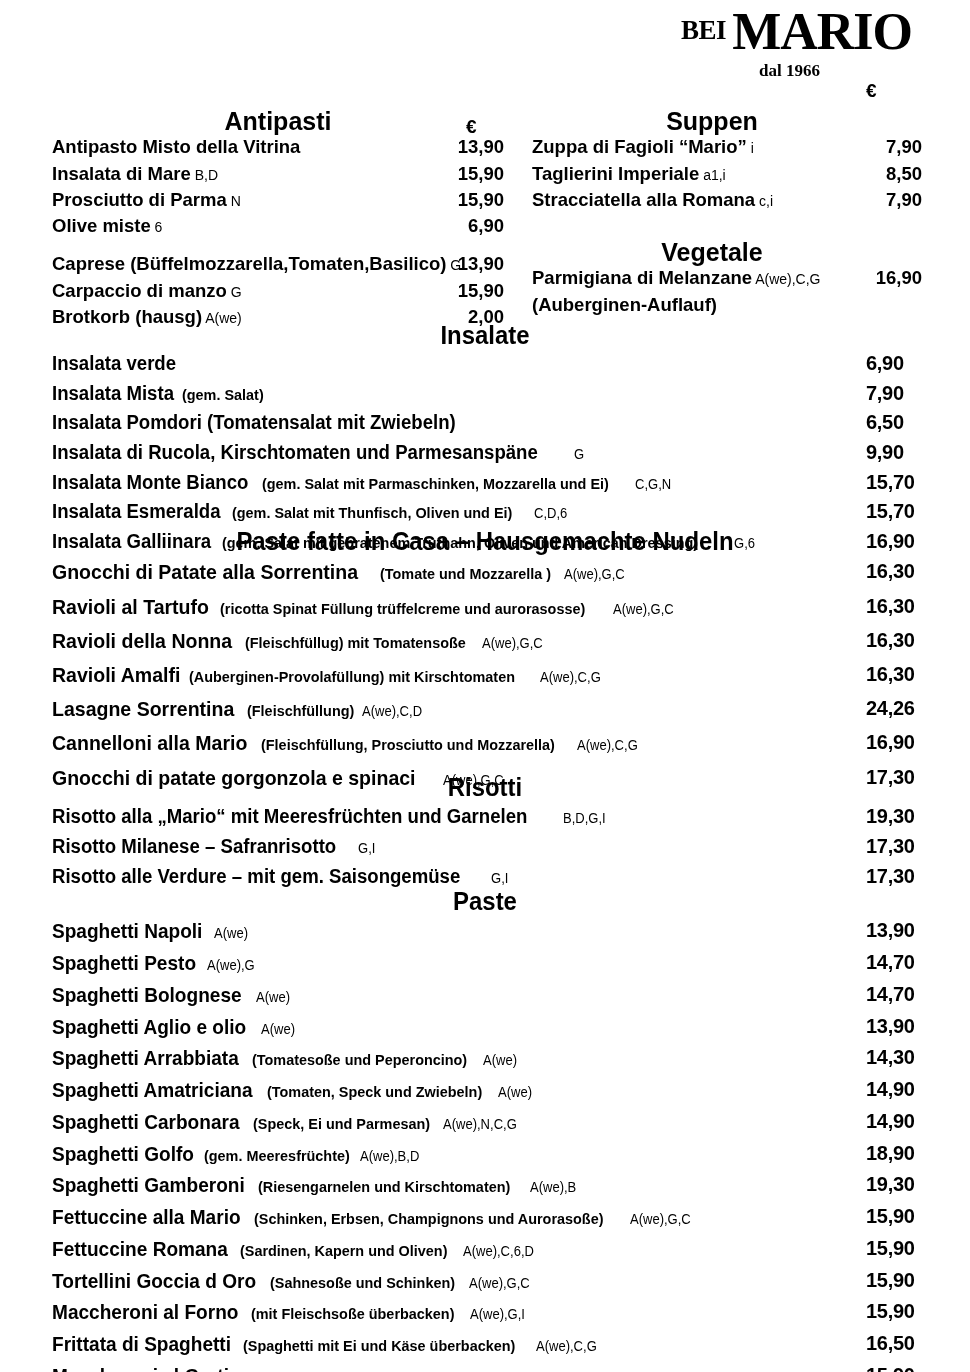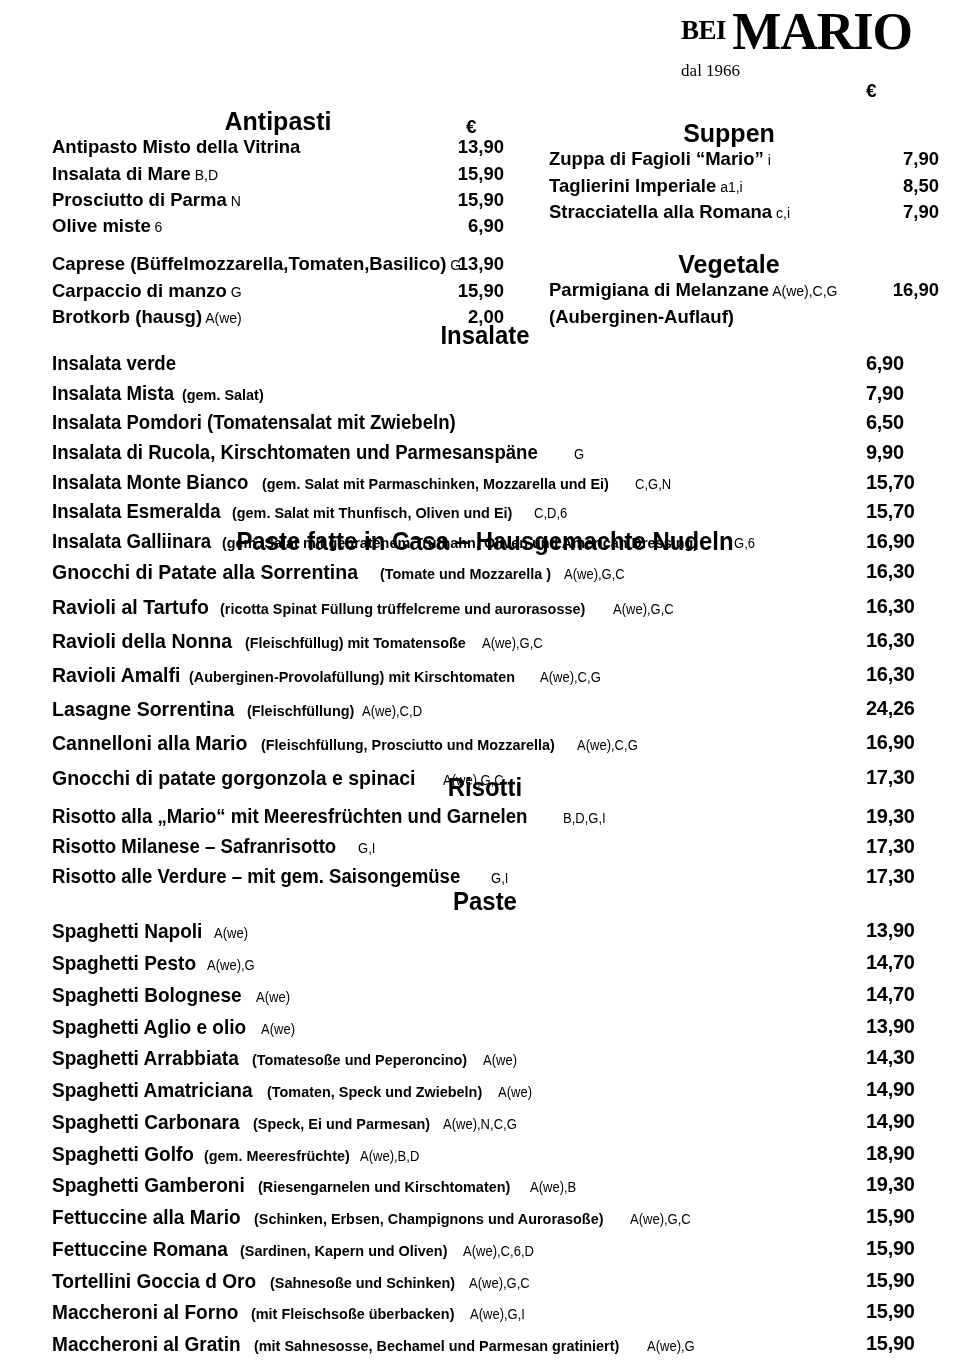--- a/index.html
+++ b/index.html
@@ -14,41 +14,41 @@
     font-family: "Liberation Sans", sans-serif;
     color: #000000;
     -webkit-font-smoothing: antialiased;
   }
 
   
   .logo-block {
     position: absolute;
     right: 58px;
     top: 6px;
-    text-align: left;
+    text-align: center;
     line-height: 1;
   }
   .logo-line1 {
     font-family: "Liberation Serif", serif;
     font-weight: bold;
     white-space: nowrap;
   }
   .logo-bei {
     font-size: 27px;
     letter-spacing: -0.5px;
     vertical-align: 10px;
     margin-right: 6px;
   }
   .logo-mario {
     font-size: 52px;
     letter-spacing: -1px;
   }
   .logo-dal {
     font-family: "Liberation Serif", serif;
-    font-weight: normal;
+    font-weight: bold;
     font-size: 17px;
     margin-top: 4px;
     margin-right: 14px;
   }
 
   
   .euro-mark {
     font-weight: bold;
     font-size: 19px;
     font-family: "Liberation Sans", sans-serif;
@@ -87,24 +87,23 @@
     height: 200px;
   }
   .col-left {
     position: absolute;
     left: 52px;
     top: 0;
     width: 452px;
   }
   .col-right {
     position: absolute;
-    left: 549px;
+    left: 532px;
     top: 0;
     width: 400px;
-    margin-top: 12px;
   }
   .col-left .heading, .col-right .heading { font-size: 25px; }
   .col-right .heading { margin-left: -40px; }
 
   
   .trow {
     position: relative;
     font-size: 18.5px;
     font-weight: bold;
     line-height: 1.42;
@@ -262,15 +261,16 @@
       <div class="row"><span class="nm">Spaghetti Aglio e olio</span><span class="alg2"> A(we)</span><span class="price">13,90</span></div>
       <div class="row"><span class="nm">Spaghetti Arrabbiata</span><span class="dsc"> (Tomatesoße und Peperoncino)</span><span class="alg2"> A(we)</span><span class="price">14,30</span></div>
       <div class="row"><span class="nm">Spaghetti Amatriciana</span><span class="dsc"> (Tomaten, Speck und Zwiebeln)</span><span class="alg2"> A(we)</span><span class="price">14,90</span></div>
       <div class="row"><span class="nm">Spaghetti Carbonara</span><span class="dsc"> (Speck, Ei und Parmesan)</span><span class="alg2"> A(we),N,C,G</span><span class="price">14,90</span></div>
       <div class="row"><span class="nm">Spaghetti Golfo</span><span class="dsc"> (gem. Meeresfrüchte)</span><span class="alg2"> A(we),B,D</span><span class="price">18,90</span></div>
       <div class="row"><span class="nm">Spaghetti Gamberoni</span><span class="dsc"> (Riesengarnelen und Kirschtomaten)</span><span class="alg2"> A(we),B</span><span class="price">19,30</span></div>
       <div class="row"><span class="nm">Fettuccine alla Mario</span><span class="dsc"> (Schinken, Erbsen, Champignons und Aurorasoße)</span><span class="alg2"> A(we),G,C</span><span class="price">15,90</span></div>
       <div class="row"><span class="nm">Fettuccine Romana</span><span class="dsc"> (Sardinen, Kapern und Oliven)</span><span class="alg2"> A(we),C,6,D</span><span class="price">15,90</span></div>
       <div class="row"><span class="nm">Tortellini Goccia d Oro</span><span class="dsc"> (Sahnesoße und Schinken)</span><span class="alg2"> A(we),G,C</span><span class="price">15,90</span></div>
       <div class="row"><span class="nm">Maccheroni al Forno</span><span class="dsc"> (mit Fleischsoße überbacken)</span><span class="alg2"> A(we),G,I</span><span class="price">15,90</span></div>
+      <div class="row"><span class="nm">Frittata di Spaghetti</span><span class="dsc"> (Spaghetti mit Ei und Käse überbacken)</span><span class="alg2"> A(we),C,G</span><span class="price">16,50</span></div>
       <div class="row"><span class="nm">Maccheroni al Gratin</span><span class="dsc"> (mit Sahnesosse, Bechamel und Parmesan gratiniert)</span><span class="alg2"> A(we),G</span><span class="price">15,90</span></div>
     </div>
   </div>
 
 </body></html>

